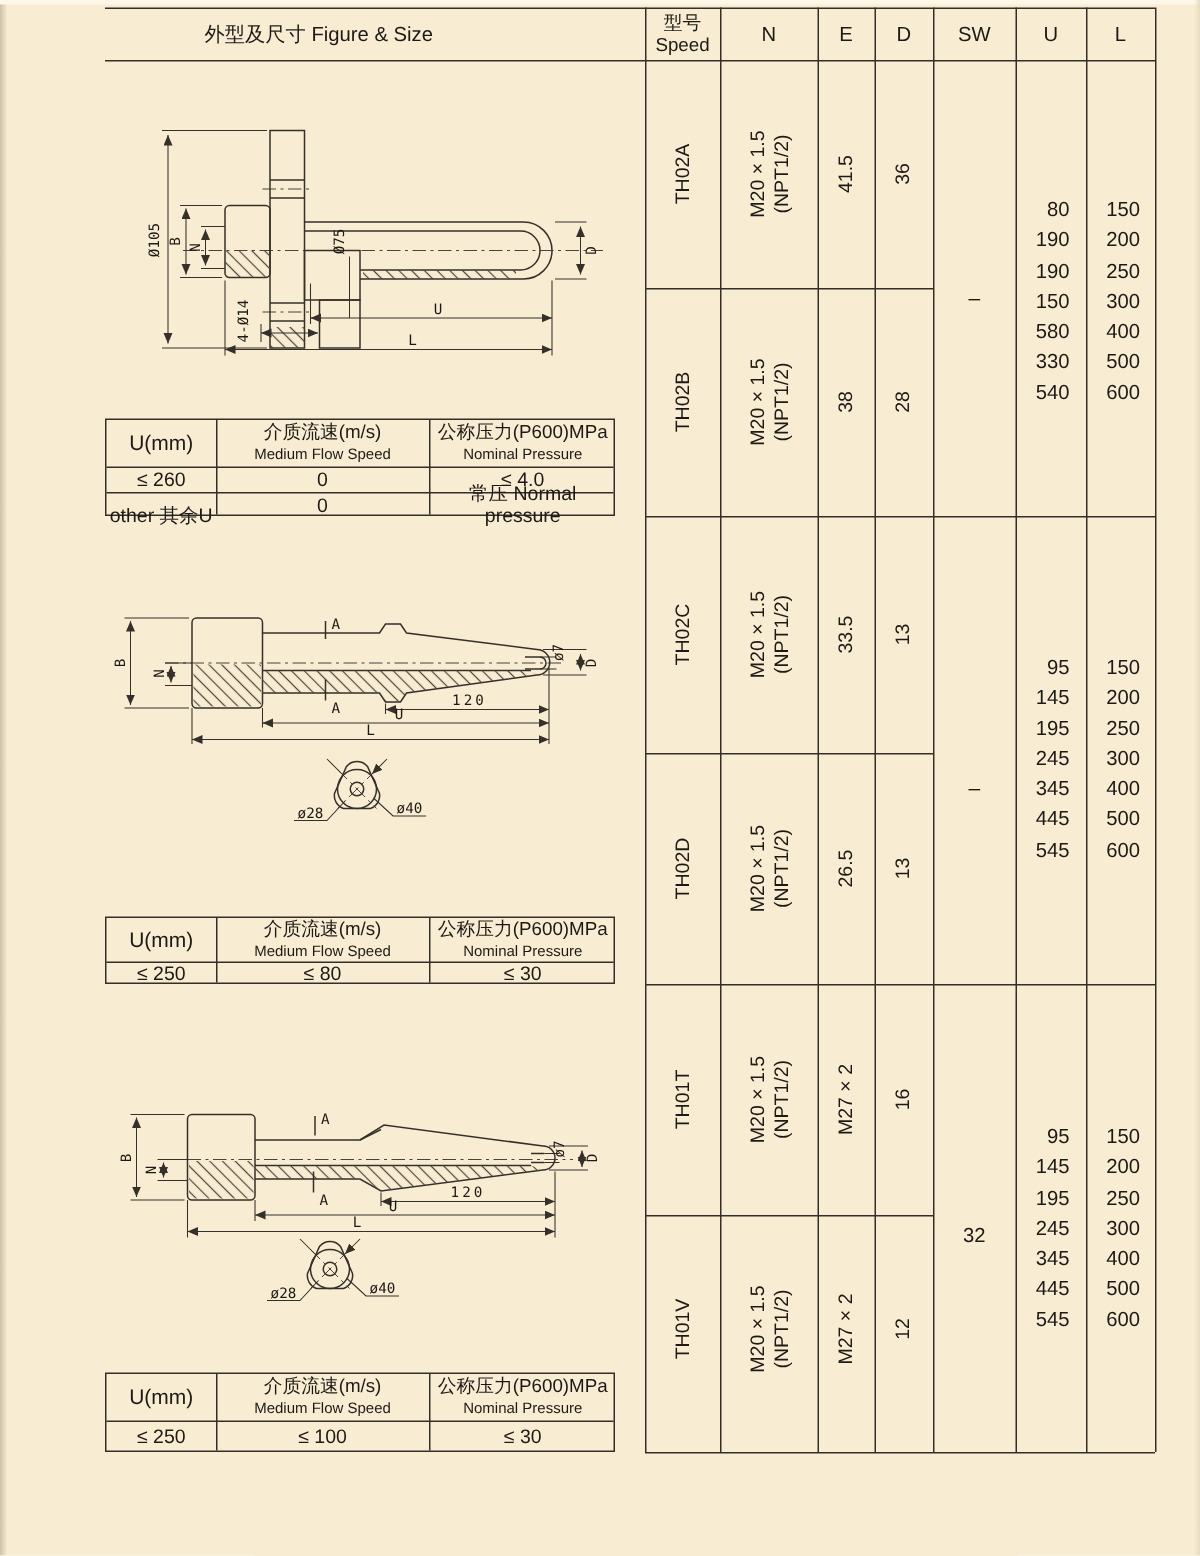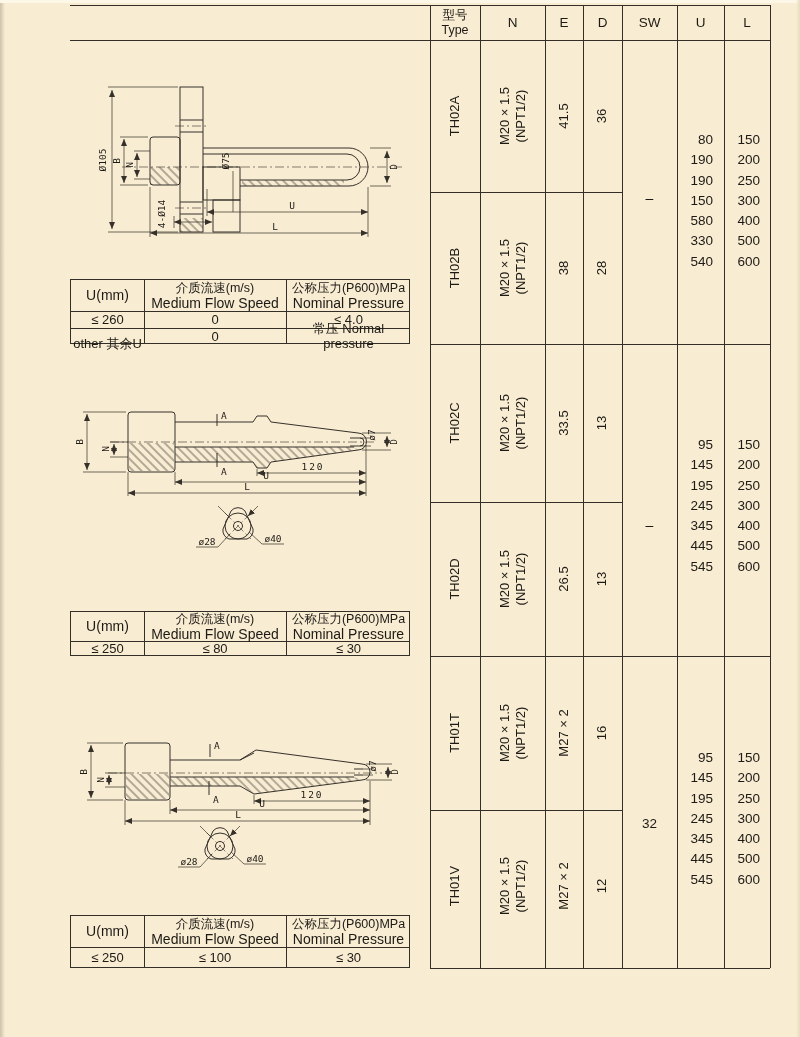--- a/index.html
+++ b/index.html
@@ -12,21 +12,21 @@
   .vtext{position:absolute;transform:translate(-50%,-50%) rotate(-90deg);white-space:nowrap;
          font-size:13px;text-align:center;line-height:16px}
   .vtext span{display:block}
   .num{position:absolute;width:36px;height:18px;line-height:18px;font-size:13.5px;text-align:right}
   .spec{position:absolute;left:70px;width:340px;border:1px solid #332f28;box-sizing:border-box}
   .spv{position:absolute;top:0;bottom:0;width:1px;background:#332f28}
   .sph{position:absolute;left:0;right:0;height:1px;background:#332f28}
   .spc{position:absolute;display:flex;flex-direction:column;align-items:center;justify-content:center;
        text-align:center;font-size:13px;line-height:15px}
   .spc .cn{font-size:12.5px}
-  .spc .en{font-size:14px}
+  .spc .en{font-size:10px}
   .umm{font-size:14px}
   svg{position:absolute;overflow:visible}
   svg .ln{stroke:#35302a;stroke-width:1;fill:none}
   svg .dm{stroke:#35302a;stroke-width:0.7;fill:none}
   svg .cl{stroke:#35302a;stroke-width:0.6;fill:none;stroke-dasharray:9 3 2 3}
   svg text{font-family:"DejaVu Sans Mono","Liberation Sans",monospace;font-size:9.5px;fill:#1d1a15;stroke:none}
   .edge{position:absolute;pointer-events:none}
 </style>
 </head>
 <body>
@@ -58,24 +58,27 @@
   <div class="hl" style="left:430px;top:810px;width:192px"></div>
   <div class="vl" style="left:430px;top:5px;height:963px"></div>
   <div class="vl" style="left:480px;top:5px;height:963px"></div>
   <div class="vl" style="left:545px;top:5px;height:963px"></div>
   <div class="vl" style="left:583px;top:5px;height:963px"></div>
   <div class="vl" style="left:622px;top:5px;height:963px"></div>
   <div class="vl" style="left:677px;top:5px;height:963px"></div>
   <div class="vl" style="left:724px;top:5px;height:963px"></div>
   <div class="vl" style="left:770px;top:5px;height:963px"></div>
 
+  <div class="cell" style="left:70px;top:5px;width:285px;height:35px">
+    <span>外型及尺寸 Figure &amp; Size</span>
+  </div>
   <div class="cell" style="left:430px;top:5px;width:50px;height:35px">
     <div class="two">
       <span style="display:block">型号</span>
-      <span style="display:block">Type</span>
+      <span style="display:block">Speed</span>
     </div>
   </div>
   <div class="cell" style="left:480px;top:5px;width:65px;height:35px">N</div>
   <div class="cell" style="left:545px;top:5px;width:38px;height:35px">E</div>
   <div class="cell" style="left:583px;top:5px;width:39px;height:35px">D</div>
   <div class="cell" style="left:622px;top:5px;width:55px;height:35px">SW</div>
   <div class="cell" style="left:677px;top:5px;width:47px;height:35px">U</div>
   <div class="cell" style="left:724px;top:5px;width:46px;height:35px">L</div>
 
   <div class="vtext" style="left:455px;top:116px">TH02A</div>

